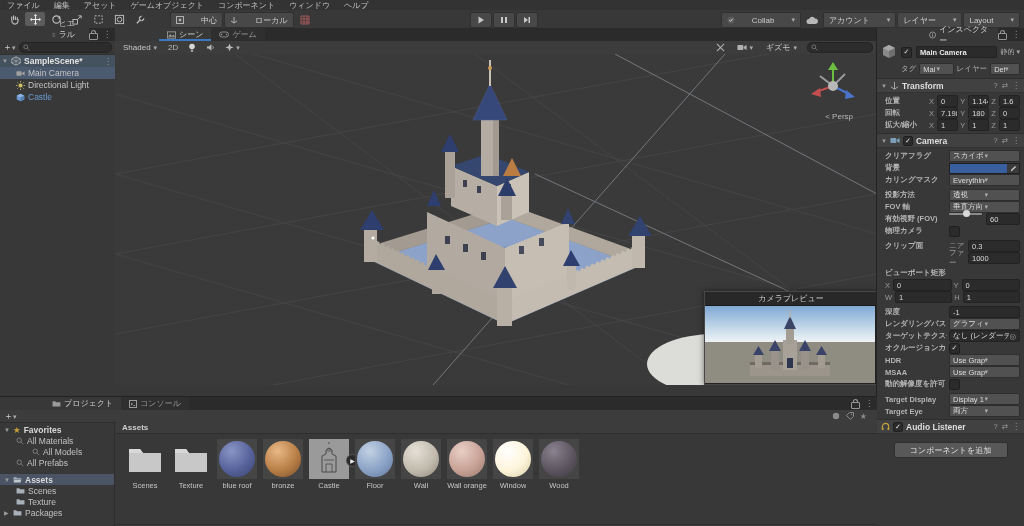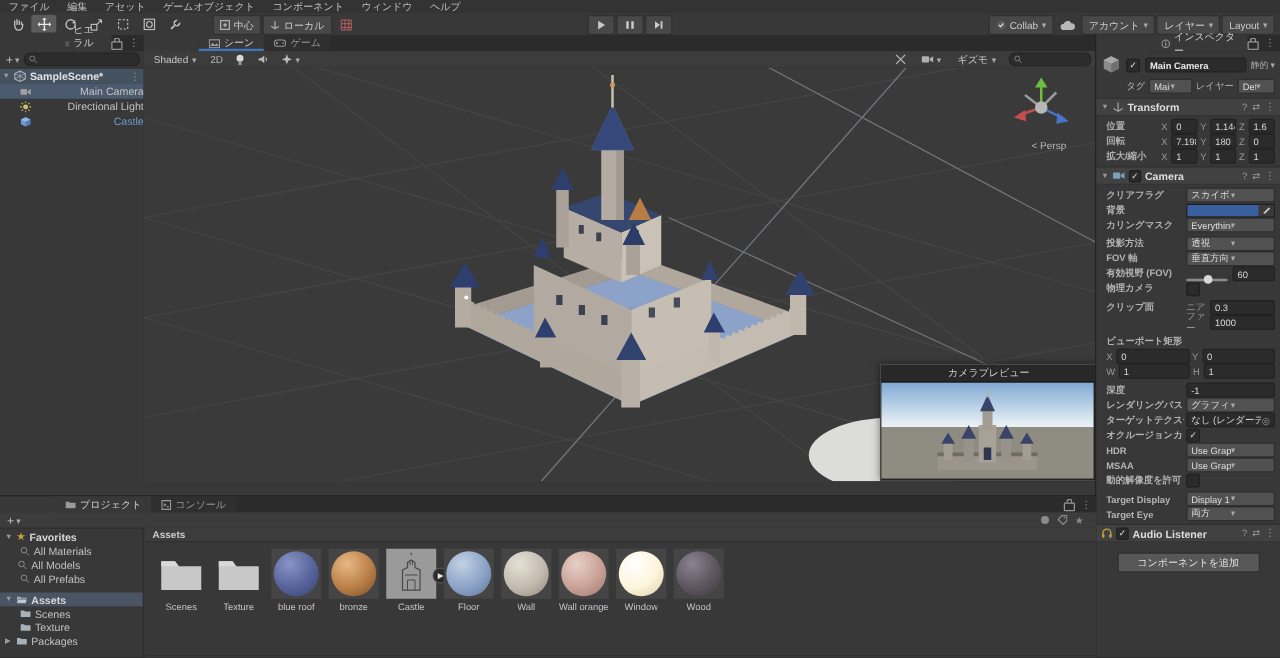--- a/index.html
+++ b/index.html
@@ -9,40 +9,40 @@
   .abs{position:absolute;}
   
   #menubar{left:0;top:0;width:1024px;height:10px;background:#333333;display:flex;align-items:center;
            border-bottom:1px solid #2a2a2a;}
   .menu-item{font-size:8px;color:#c0c0c0;padding:0 7px;cursor:default;}
   
   #toolbar{left:0;top:10px;width:1024px;height:18px;background:#383838;border-bottom:1px solid #232323;}
   .tool-group{position:absolute;top:2px;display:flex;align-items:center;gap:1px;}
   .tool-btn{width:20px;height:14px;display:flex;align-items:center;justify-content:center;border-radius:2px;}
   .tool-btn.active{background:#5c5c5c;}
-  .pill{height:14px;display:flex;align-items:center;gap:3px;background:#484848;border:1px solid #303030;
+  .pill{height:14px;display:flex;align-items:center;gap:17px;background:#484848;border:1px solid #303030;
         border-radius:2px;padding:0 5px;font-size:8px;color:#cccccc;}
   .caret{font-size:7px;color:#aaaaaa;}
   
   .tabbar{position:absolute;left:0;top:0;right:0;height:13px;background:#2b2b2b;display:flex;align-items:flex-end;margin-left:44px;}
   .tab{height:13px;display:flex;align-items:center;gap:3px;padding:0 8px;font-size:8px;color:#989898;background:#2f2f2f;}
   .tab.active{background:#383838;color:#cfcfcf;}
   .tab-right{margin-left:auto;display:flex;align-items:center;gap:5px;padding-right:4px;height:13px;}
   .kebab{color:#9a9a9a;font-size:8px;letter-spacing:0;}
   .lock{width:7px;height:5px;border:1px solid #969696;border-radius:1px;position:relative;margin-top:3px;}
   .lock:before{content:'';position:absolute;top:-4px;left:1px;width:3px;height:3px;border:1px solid #969696;
                border-bottom:none;border-radius:3px 3px 0 0;}
   
   #hierarchy{left:0;top:28px;width:115px;height:357px;background:#383838;border-right:1px solid #232323;}
   #hier-search-row{position:absolute;top:13px;left:0;right:0;height:13px;display:flex;align-items:center;
                    padding:0 3px;gap:3px;border-bottom:1px solid #303030;}
   .search-box{flex:1;height:9px;background:#2c2c2c;border:1px solid #242424;border-radius:5px;
               display:flex;align-items:center;padding:0 3px;gap:2px;}
   #hier-rows{position:absolute;top:27px;left:0;right:0;bottom:0;}
-  .hrow{height:12px;display:flex;align-items:center;gap:3px;padding-left:6px;font-size:8.5px;color:#c2c2c2;justify-content:space-between;}
+  .hrow{height:12px;display:flex;align-items:center;gap:3px;padding-left:6px;font-size:8.5px;color:#c2c2c2;}
   .hrow.scene-head{background:#44515f;color:#e2e2e2;padding-left:2px;}
   .hrow.selected{background:#4b5a6e;}
   .hrow .twisty{font-size:6px;color:#9a9a9a;width:6px;}
   .hrow.child{padding-left:16px;}
   .prefab-text{color:#6b9bd2;}
   
   #scene{left:115px;top:28px;width:762px;height:357px;background:#383838;}
   #scene .tabbar{height:13px;}
   .tab-underline{position:absolute;left:0;bottom:0;height:2px;background:#3a79bb;width:100%;}
   #scene-toolbar{position:absolute;top:13px;left:0;right:0;height:13px;background:#3c3c3c;
@@ -70,21 +70,21 @@
   .dd span{flex:1;white-space:nowrap;overflow:hidden;}
   .nfield{flex:1;height:10px;background:#2b2b2b;border:1px solid #222222;border-radius:2px;display:flex;
           align-items:center;padding:0 3px;font-size:7.5px;color:#d8d8d8;min-width:0;white-space:nowrap;overflow:hidden;}
   .axis{font-size:7.5px;color:#9a9a9a;padding-right:1px;}
   .cbox{width:9px;height:9px;background:#2b2b2b;border:1px solid #1f1f1f;border-radius:2px;display:flex;
         align-items:center;justify-content:center;font-size:7px;color:#e0e0e0;}
   .igap{height:3px;}
   .color-swatch{flex:1;height:9px;border:1px solid #1f1f1f;display:flex;}
   .color-swatch .cbar{flex:1;}
   .color-swatch .eyed{width:12px;background:#3a3a3a;display:flex;align-items:center;justify-content:center;}
-  .slider{flex:1;display:flex;align-items:flex-end;gap:4px;}
+  .slider{flex:1;display:flex;align-items:flex-start;gap:4px;}
   .slider .track{flex:1;height:2px;background:#8a8a8a;position:relative;border-radius:1px;}
   .slider .thumb{position:absolute;top:-3px;width:7px;height:7px;border-radius:50%;background:#d8d8d8;}
   .slider .sval{width:26px;flex:none;}
   #add-comp{margin:8px auto 0;width:112px;height:14px;background:#585858;border:1px solid #2e2e2e;border-radius:2px;
             display:flex;align-items:center;justify-content:center;font-size:8px;color:#e2e2e2;}
   
   #project{left:0;top:396px;width:877px;height:141px;background:#383838;border-top:1px solid #232323;}
   #proj-toolbar{position:absolute;top:13px;left:0;right:0;height:12px;background:#3c3c3c;
                 border-bottom:1px solid #2e2e2e;display:flex;align-items:center;padding:0 4px;gap:4px;}
   #proj-tree{position:absolute;top:25px;left:0;width:115px;bottom:0;border-right:1px solid #2e2e2e;padding-top:2px;box-sizing:border-box;}
@@ -783,21 +783,21 @@
           <span style="color:#c8a33c;">★</span>
           <span>Favorites</span>
         </div>
         <div class="prow" style="padding-left: 16px;">
           <svg width="8" height="8" viewBox="0 0 10 10">
             <circle cx="4" cy="4" r="2.8" fill="none" stroke="#8a8a8a"></circle>
             <path d="M6.2 6.2L9 9" stroke="#8a8a8a"></path>
           </svg>
           <span>All Materials</span>
         </div>
-        <div class="prow" style="padding-left: 14px; align-items: center;">
+        <div class="prow" style="padding-left: 32px; align-items: center;">
           <svg width="8" height="8" viewBox="0 0 10 10">
             <circle cx="4" cy="4" r="2.8" fill="none" stroke="#8a8a8a"></circle>
             <path d="M6.2 6.2L9 9" stroke="#8a8a8a"></path>
           </svg>
           <span>All Models</span>
         </div>
         <div class="prow" style="padding-left: 16px;">
           <svg width="8" height="8" viewBox="0 0 10 10">
             <circle cx="4" cy="4" r="2.8" fill="none" stroke="#8a8a8a"></circle>
             <path d="M6.2 6.2L9 9" stroke="#8a8a8a"></path>

